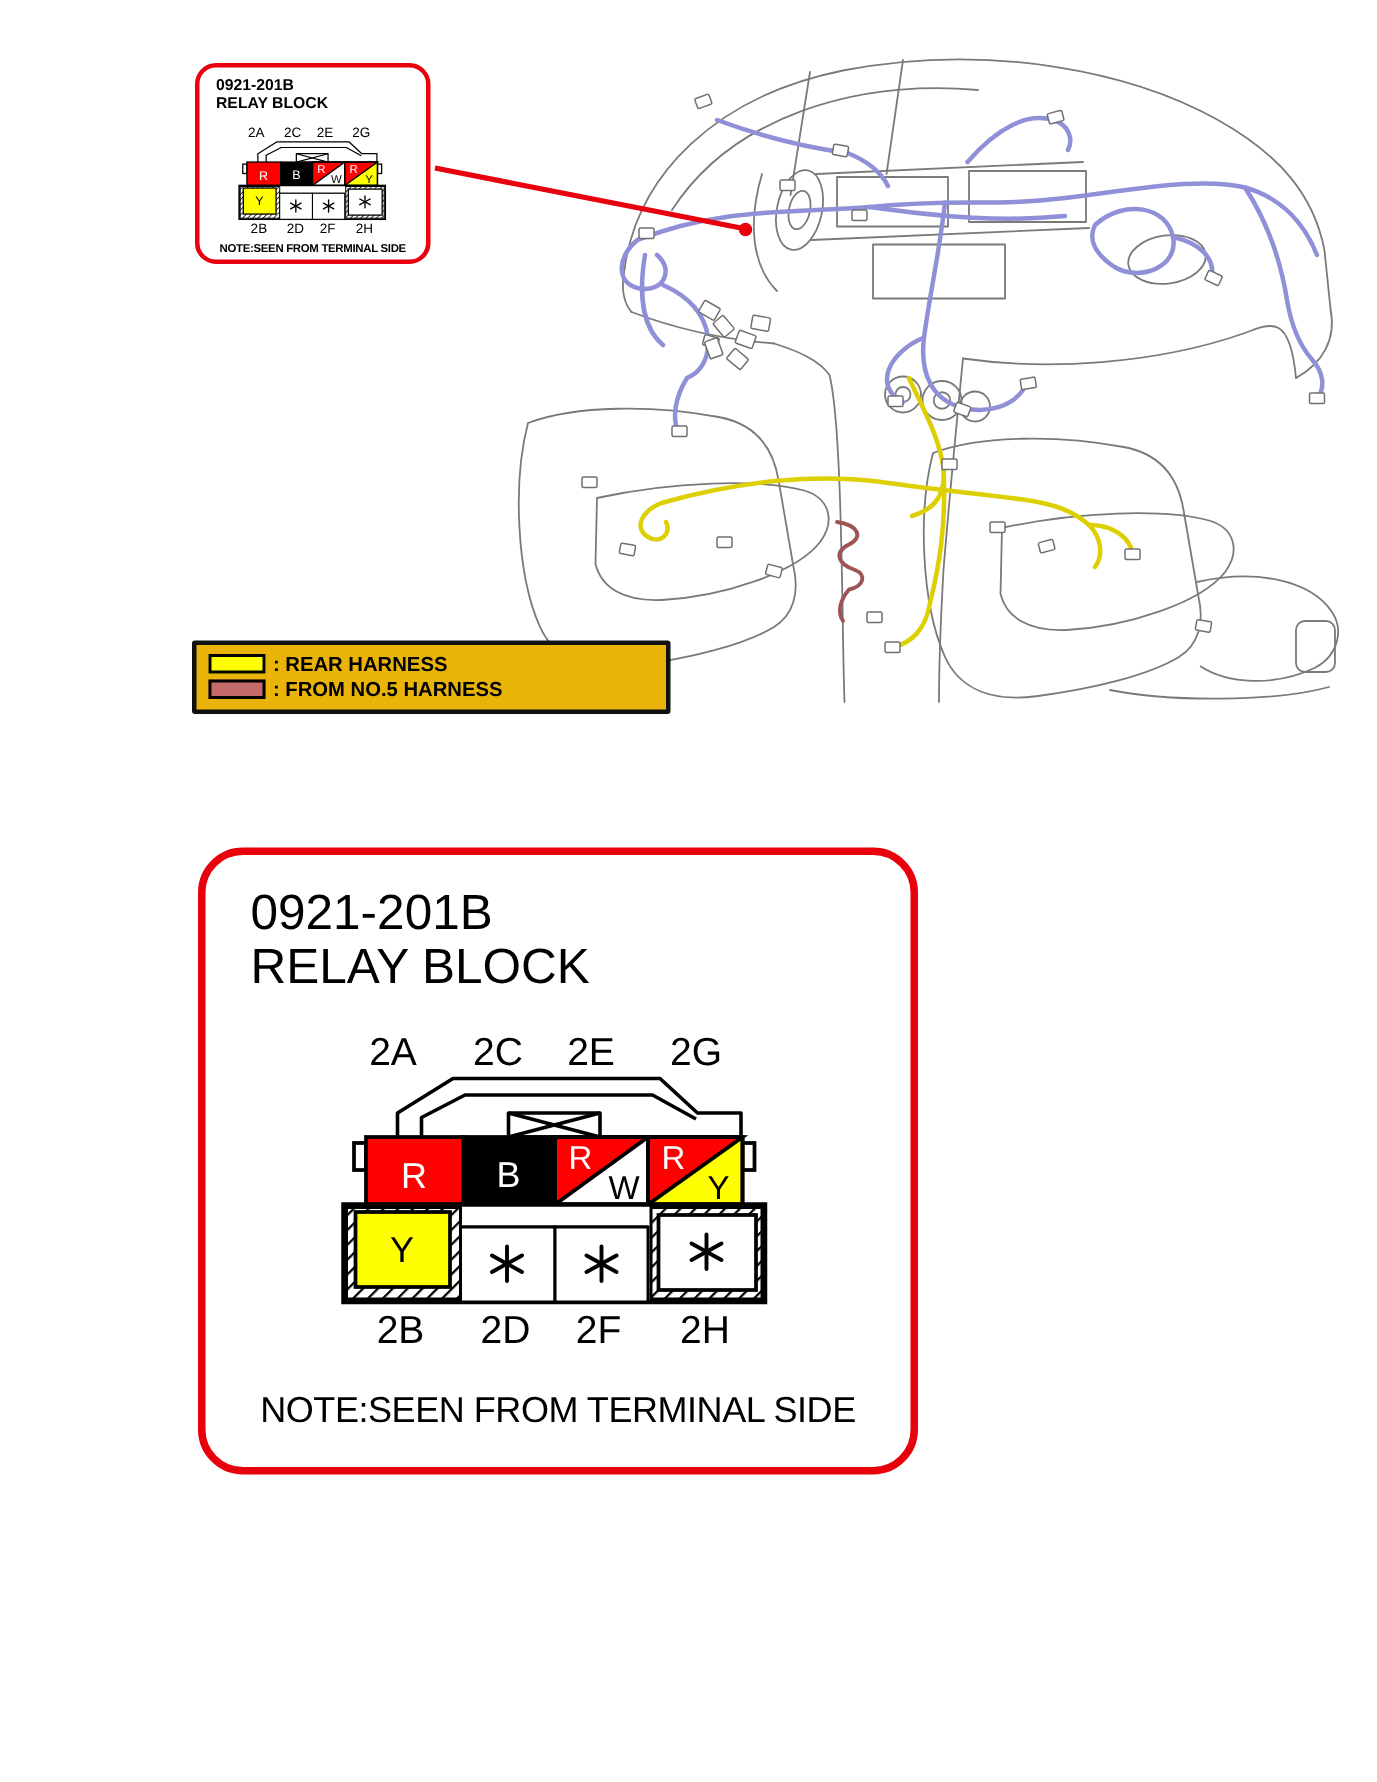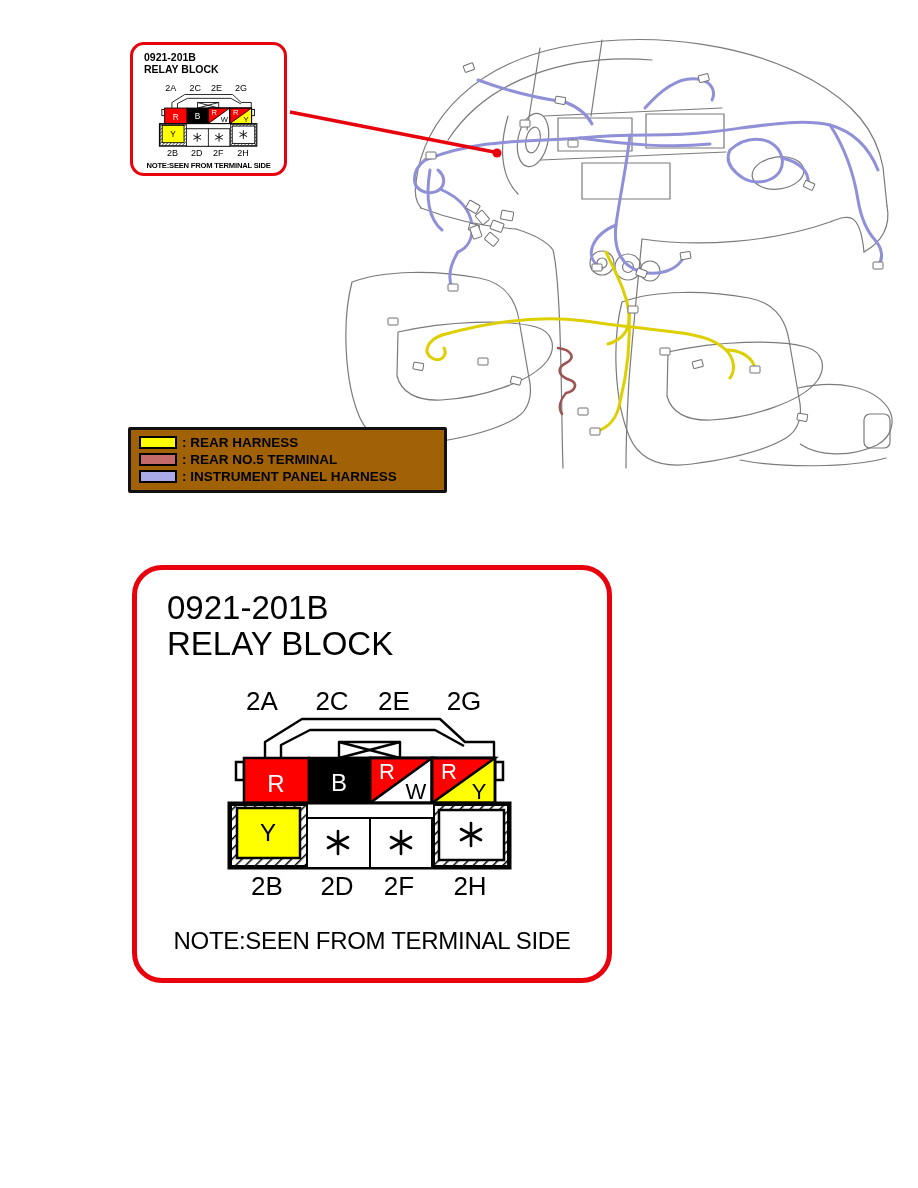--- a/index.html
+++ b/index.html
@@ -13,21 +13,21 @@
   .leader{position:absolute;left:0;top:0;width:918px;height:1188px;z-index:5;pointer-events:none;}
 
   
   .callout{position:absolute;left:130px;top:42px;width:157px;height:134px;background:#fff;
            border:3px solid #e8000d;border-radius:14px;box-sizing:border-box;z-index:6;}
   .co-title{padding:6px 0 0 11px;font-size:10.5px;font-weight:bold;line-height:12px;letter-spacing:0;}
   .conn-small{display:block;width:104px;height:78px;margin:6px auto 0 auto;}
   .co-note{margin-top:2px;text-align:center;font-size:7.6px;font-weight:bold;letter-spacing:-0.2px;}
 
   
-  .legend{position:absolute;left:128px;top:427px;width:319px;background:#a16207;border:3px solid #111;
+  .legend{position:absolute;left:128px;top:427px;width:319px;background:#eab308;border:3px solid #111;
           border-radius:2px;box-sizing:border-box;padding:4px 6px 5px 8px;z-index:6;}
   .lg-row{display:flex;align-items:flex-start;line-height:17px;}
   .sw{flex:0 0 38px;height:13px;margin:2px 5px 0 0;border:2px solid #000;box-sizing:border-box;}
   .sw.empty{visibility:hidden;border:none;}
   .lg-txt{font-size:13.5px;font-weight:bold;white-space:nowrap;}
 
   
   .detail{position:absolute;left:132px;top:565px;width:480px;height:418px;background:#fff;
           border:5px solid #e8000d;border-radius:30px;box-sizing:border-box;z-index:2;}
   .dt-title{padding:20px 0 0 30px;font-size:33px;line-height:36px;letter-spacing:0;}
@@ -238,25 +238,21 @@
     <div class="co-note">NOTE:SEEN FROM TERMINAL SIDE</div>
   </div>
 
   <div class="legend">
     <div class="lg-row">
       <span class="sw" style="background: rgb(255, 255, 0);"></span>
       <span class="lg-txt">: REAR HARNESS</span>
     </div>
     <div class="lg-row">
       <span class="sw" style="background: rgb(196, 106, 106);"></span>
-      <span class="lg-txt">: REAR NO.5 TERMINAL</span>
-    </div>
-    <div class="lg-row">
-      <span class="sw" style="background: rgb(170, 170, 232);"></span>
-      <span class="lg-txt">: INSTRUMENT PANEL HARNESS</span>
+      <span class="lg-txt">: FROM NO.5 HARNESS</span>
     </div>
   </div>
 
   <div class="detail">
     <div class="dt-title">
       <div>0921-201B</div>
       <div>RELAY BLOCK</div>
     </div>
 
     <svg class="conn-big" viewBox="0 0 300 225">

